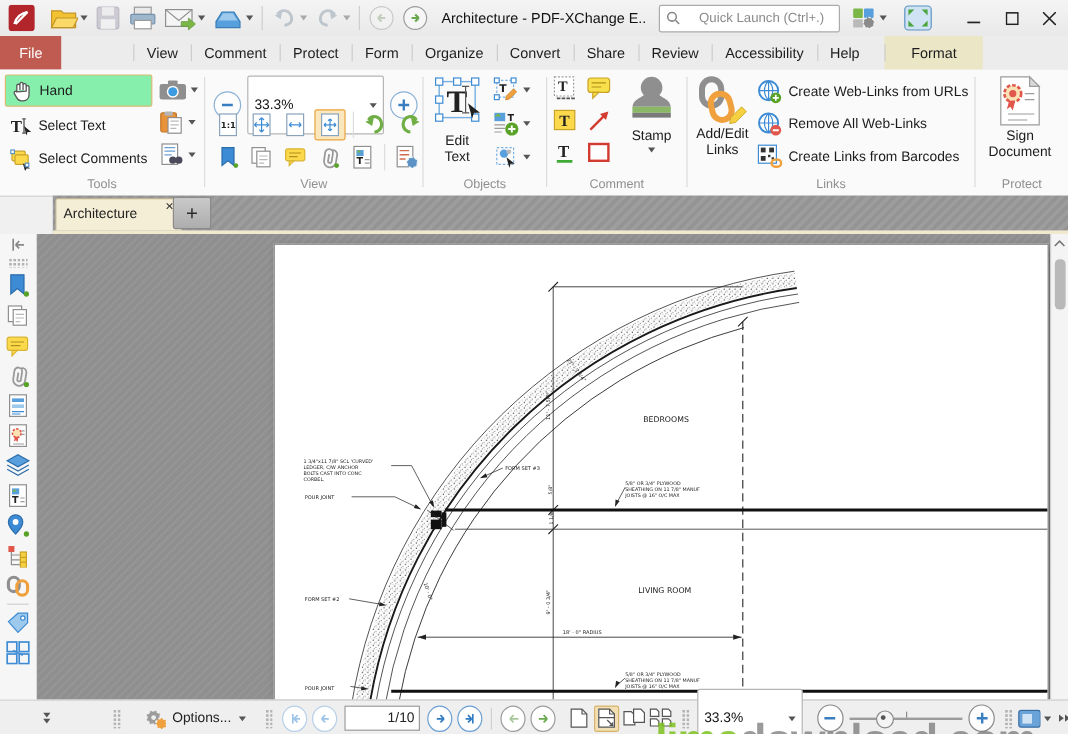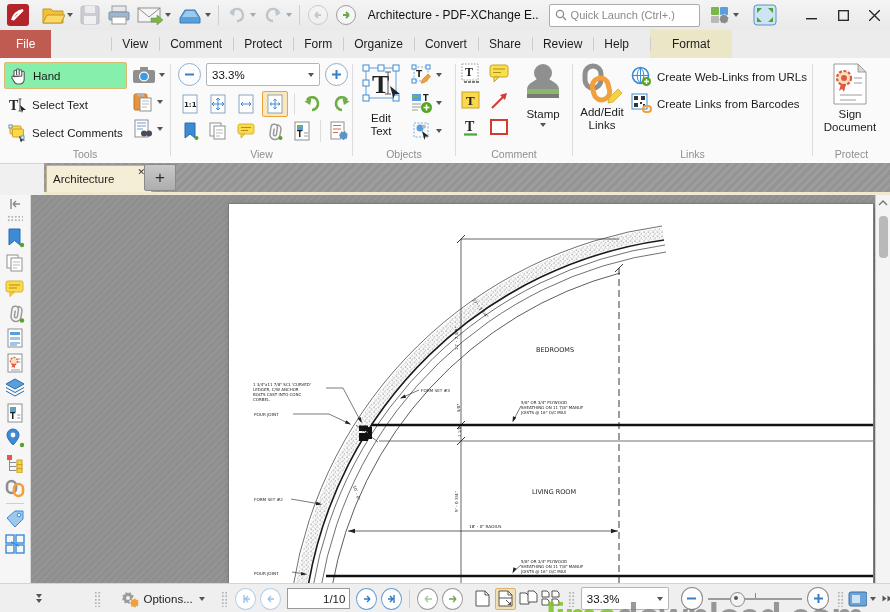--- a/index.html
+++ b/index.html
@@ -10,40 +10,40 @@
   .row{display:flex;align-items:center;}
   svg{display:block;}
   .caret{width:0;height:0;border-left:3.5px solid transparent;border-right:3.5px solid transparent;border-top:4px solid #555;}
   .grip{width:7px;height:16px;background-image:radial-gradient(#b3b3b3 1px,transparent 1.1px);background-size:3.5px 3.5px;}
   .disabled{opacity:.45;filter:grayscale(55%);}
   
   .titlebar{left:0;top:0;width:890px;height:30px;background:linear-gradient(#f4f4f4,#e9e9e9);border-bottom:1px solid #d6d6d6;display:flex;align-items:center;}
   .tb-btn{height:26px;padding:0 3px;display:flex;align-items:center;gap:2px;border-radius:3px;}
   .tb-sep{width:1px;height:20px;background:#cfcfcf;margin:0 4px;}
   .tb-title{font-size:12px;color:#111;margin:0 10px 0 8px;white-space:nowrap;}
-  .qlaunch{width:152px;height:21px;background:#fff;border:1px solid #ababab;border-radius:2px;display:flex;align-items:center;padding:0 5px;gap:4px;color:#8a8a8a;font-size:11px;}
+  .qlaunch{width:152px;height:21px;background:#fff;border:1px solid #ababab;border-radius:2px;display:flex;align-items:center;padding:0 5px;gap:16px;color:#8a8a8a;font-size:11px;}
   .winbtn{width:34px;height:26px;display:flex;align-items:center;justify-content:center;font-size:14px;color:#333;}
   
   .tabrow{left:0;top:30px;width:890px;height:28px;background:#ececec;display:flex;align-items:stretch;border-bottom:1px solid #e3e3e3;}
   .rtab{padding:0 11px;display:flex;align-items:center;font-size:12px;color:#1d1d1d;position:relative;}
   .rtab + .rtab::before{content:"";position:absolute;left:0;top:7px;bottom:7px;width:1px;background:#cdcdcd;}
   .rtab.file{background:#c05b52;color:#fff;margin-right:4px;padding:0 16px;}
   .rtab.active{background:#fafafa;border:1px solid #d8d8d8;border-bottom:none;box-shadow:inset 0 -3px 0 #7d9ec7;margin-top:33px;}
   .rtab.format{background:#ebe6c6;margin-left:10px;padding:0 22px;}
   
   .ribbon{left:0;top:58px;width:890px;height:105px;background:#fafafa;border-bottom:1px solid #d2d2d2;}
   .rgroup-label{position:absolute;bottom:3px;font-size:10.5px;color:#8f8f8f;width:100%;text-align:center;}
   .rgroup{position:absolute;top:0;height:105px;}
   .gsep{position:absolute;top:6px;height:92px;width:1px;background:#dddddd;}
   .toolrow{display:flex;align-items:center;gap:6px;height:25px;padding:0 4px;border-radius:2px;font-size:11.5px;color:#1c1c1c;}
   .toolrow.on{background:#86efac;border:1px solid #dcba72;}
   .mini{display:flex;align-items:center;gap:3px;height:25px;}
   .icbtn{width:24px;height:24px;display:flex;align-items:center;justify-content:center;border-radius:2px;}
   .icbtn.on{background:#fbe7bd;border:1px solid #e8a33d;}
-  .combo{height:21px;background:#fff;border:1px solid #b5b5b5;border-radius:2px;display:flex;align-items:center;justify-content:space-between;padding:0 5px;font-size:11.5px;color:#111;}
+  .combo{height:21px;background:#fff;border:1px solid #b5b5b5;border-radius:2px;display:flex;align-items:center;justify-content:space-between;padding:13px 5px;font-size:11.5px;color:#111;}
   .circle-btn{width:21px;height:21px;border-radius:50%;border:1.5px solid #8ab0d6;background:#fdfdfd;display:flex;align-items:center;justify-content:center;}
   .bigbtn{display:flex;flex-direction:column;align-items:center;justify-content:flex-start;gap:2px;font-size:11.5px;color:#1c1c1c;text-align:center;line-height:1.15;}
   .linkitem{display:flex;align-items:center;gap:5px;height:25px;font-size:11.5px;color:#1c1c1c;}
   
   .tabbar{left:16px;top:163px;width:890px;height:32px;background:repeating-linear-gradient(135deg,#9d9d9d 0 3px,#949494 3px 6px);margin-left:28px;}
   .tabbar::after{content:"";position:absolute;left:0;bottom:0;width:100%;height:3px;background:#f1e9cd;}
   .doctab{position:absolute;left:2px;bottom:3px;width:92px;height:26px;background:#f5eed6;border:1px solid #bdb38e;border-bottom:none;border-radius:2px 2px 0 0;display:flex;align-items:center;padding:0 6px;font-size:11.5px;color:#222;}
   .doctab .x{margin-left:auto;font-size:9px;color:#333;align-self:flex-start;padding-top:1px;}
   .newtab{position:absolute;left:100px;bottom:4px;width:30px;height:25px;background:linear-gradient(#c9c9c9,#adadad);border:1px solid #8a8a8a;border-radius:2px;display:flex;align-items:center;justify-content:center;font-size:17px;color:#2c2c2c;}
   .tabclose{position:absolute;right:4px;bottom:4px;width:26px;height:25px;background:#e8e8e8;border:1px solid #9a9a9a;display:flex;align-items:center;justify-content:center;font-size:14px;color:#222;}
@@ -195,20 +195,21 @@
     <div class="rtab file">File</div>
     <div class="rtab active">Home</div>
     <div class="rtab">View</div>
     <div class="rtab">Comment</div>
     <div class="rtab">Protect</div>
     <div class="rtab">Form</div>
     <div class="rtab">Organize</div>
     <div class="rtab">Convert</div>
     <div class="rtab">Share</div>
     <div class="rtab">Review</div>
+    <div class="rtab">Accessibility</div>
     <div class="rtab">Help</div>
     <div class="rtab format">Format</div>
 
   </div>
 
   <div class="abs ribbon">
 
     <div class="rgroup" style="left:0;width:170px">
       <div class="abs" style="left:4px;top:4px">
         <div class="toolrow on">
@@ -498,20 +499,29 @@
       </div>
       <div class="abs" style="left:58px;top:6px;display:flex;flex-direction:column;gap:2px">
         <div class="linkitem">
           <svg width="21" height="21">
               <circle cx="9.5" cy="9.5" r="8" fill="#fff" stroke="#3d8bd4" stroke-width="1.6"></circle>
               <path d="M1.5 9.5 h16 M9.5 1.5 a11 11 0 0 1 0 16 M9.5 1.5 a11 11 0 0 0 0 16 M9.5 1.5 v16" stroke="#3d8bd4" fill="none"></path>
               <circle cx="15.5" cy="15.5" r="4.5" fill="#58a327"></circle>
               <path d="M13 15.5 h5 M15.5 13 v5" stroke="#fff" stroke-width="1.4"></path>
             </svg>
           <span>Create Web-Links from URLs</span>
+        </div>
+        <div class="linkitem">
+          <svg width="21" height="21">
+              <circle cx="9.5" cy="9.5" r="8" fill="#fff" stroke="#3d8bd4" stroke-width="1.6"></circle>
+              <path d="M1.5 9.5 h16 M9.5 1.5 a11 11 0 0 1 0 16 M9.5 1.5 a11 11 0 0 0 0 16 M9.5 1.5 v16" stroke="#3d8bd4" fill="none"></path>
+              <circle cx="15.5" cy="15.5" r="4.5" fill="#e2574c"></circle>
+              <path d="M13 15.5 h5" stroke="#fff" stroke-width="1.6"></path>
+            </svg>
+          <span>Remove All Web-Links</span>
         </div>
         <div class="linkitem">
           <svg width="21" height="21">
               <rect x="1" y="1" width="15" height="15" fill="#fff" stroke="#3d8bd4"></rect>
               <g fill="#333">
                 <rect x="3" y="3" width="4" height="4"></rect>
                 <rect x="10" y="3" width="4" height="4"></rect>
                 <rect x="3" y="10" width="4" height="4"></rect>
                 <rect x="9" y="9" width="2" height="2"></rect>
                 <rect x="12" y="11" width="2" height="2"></rect>

